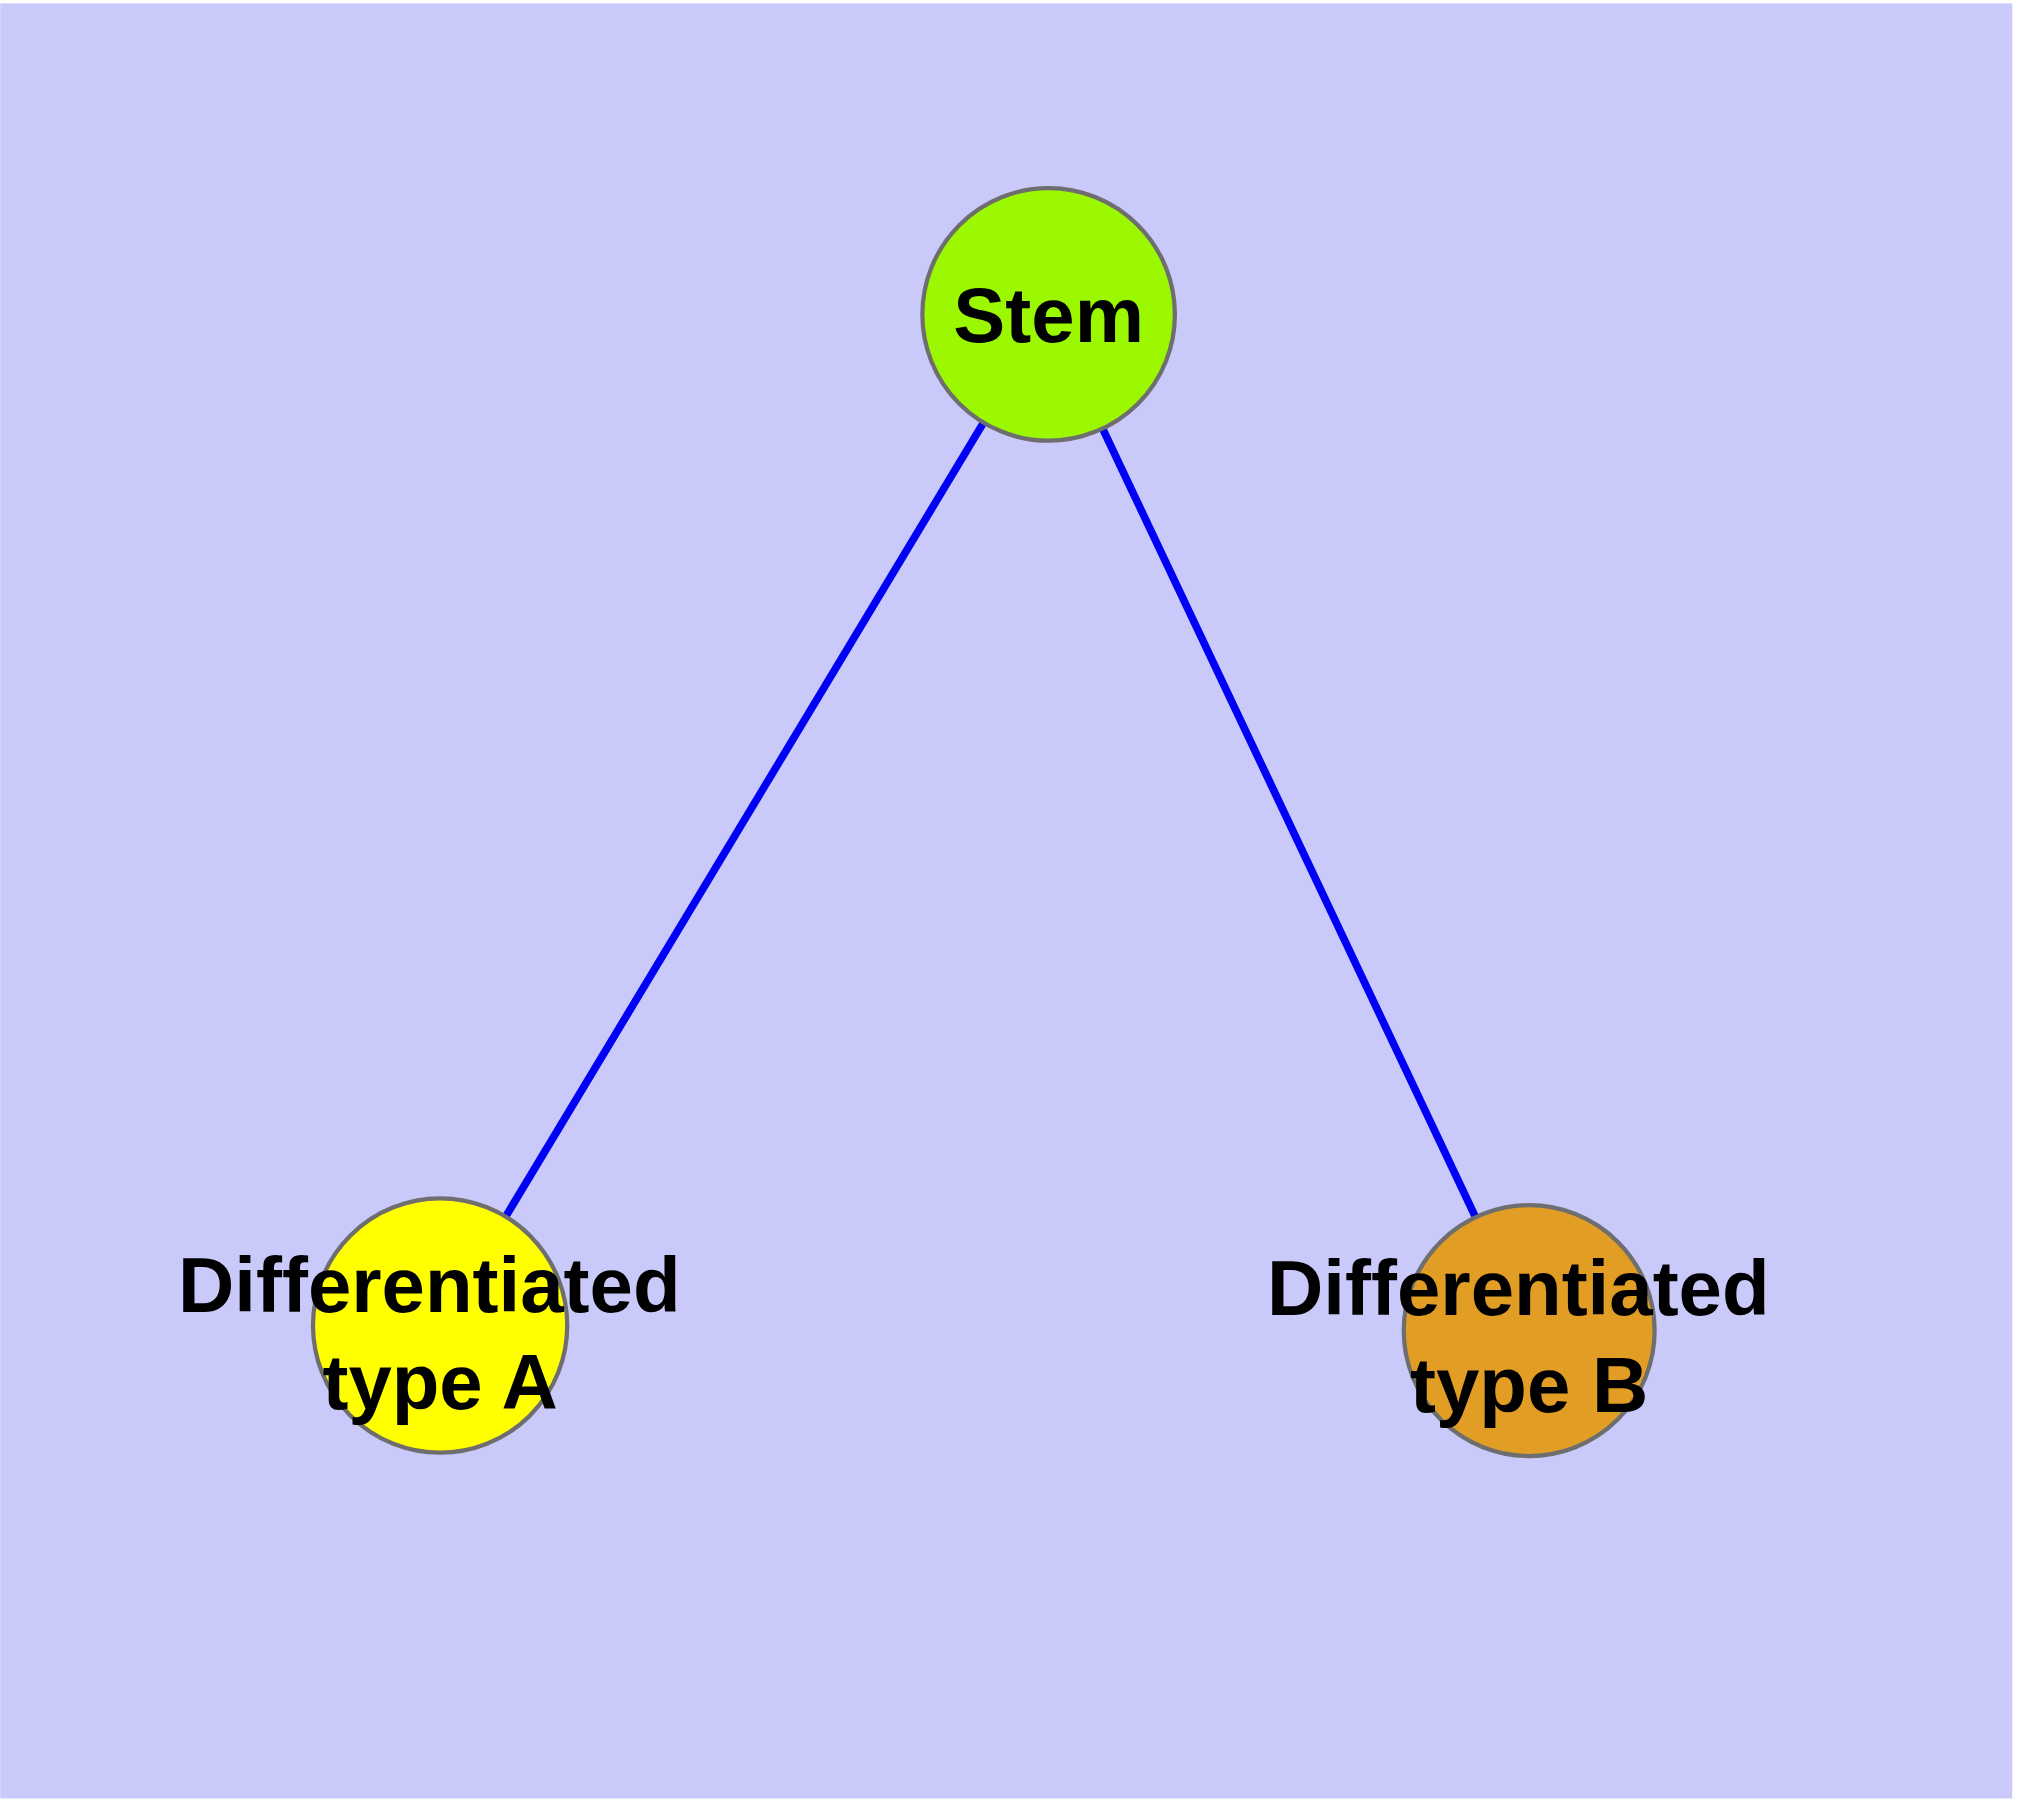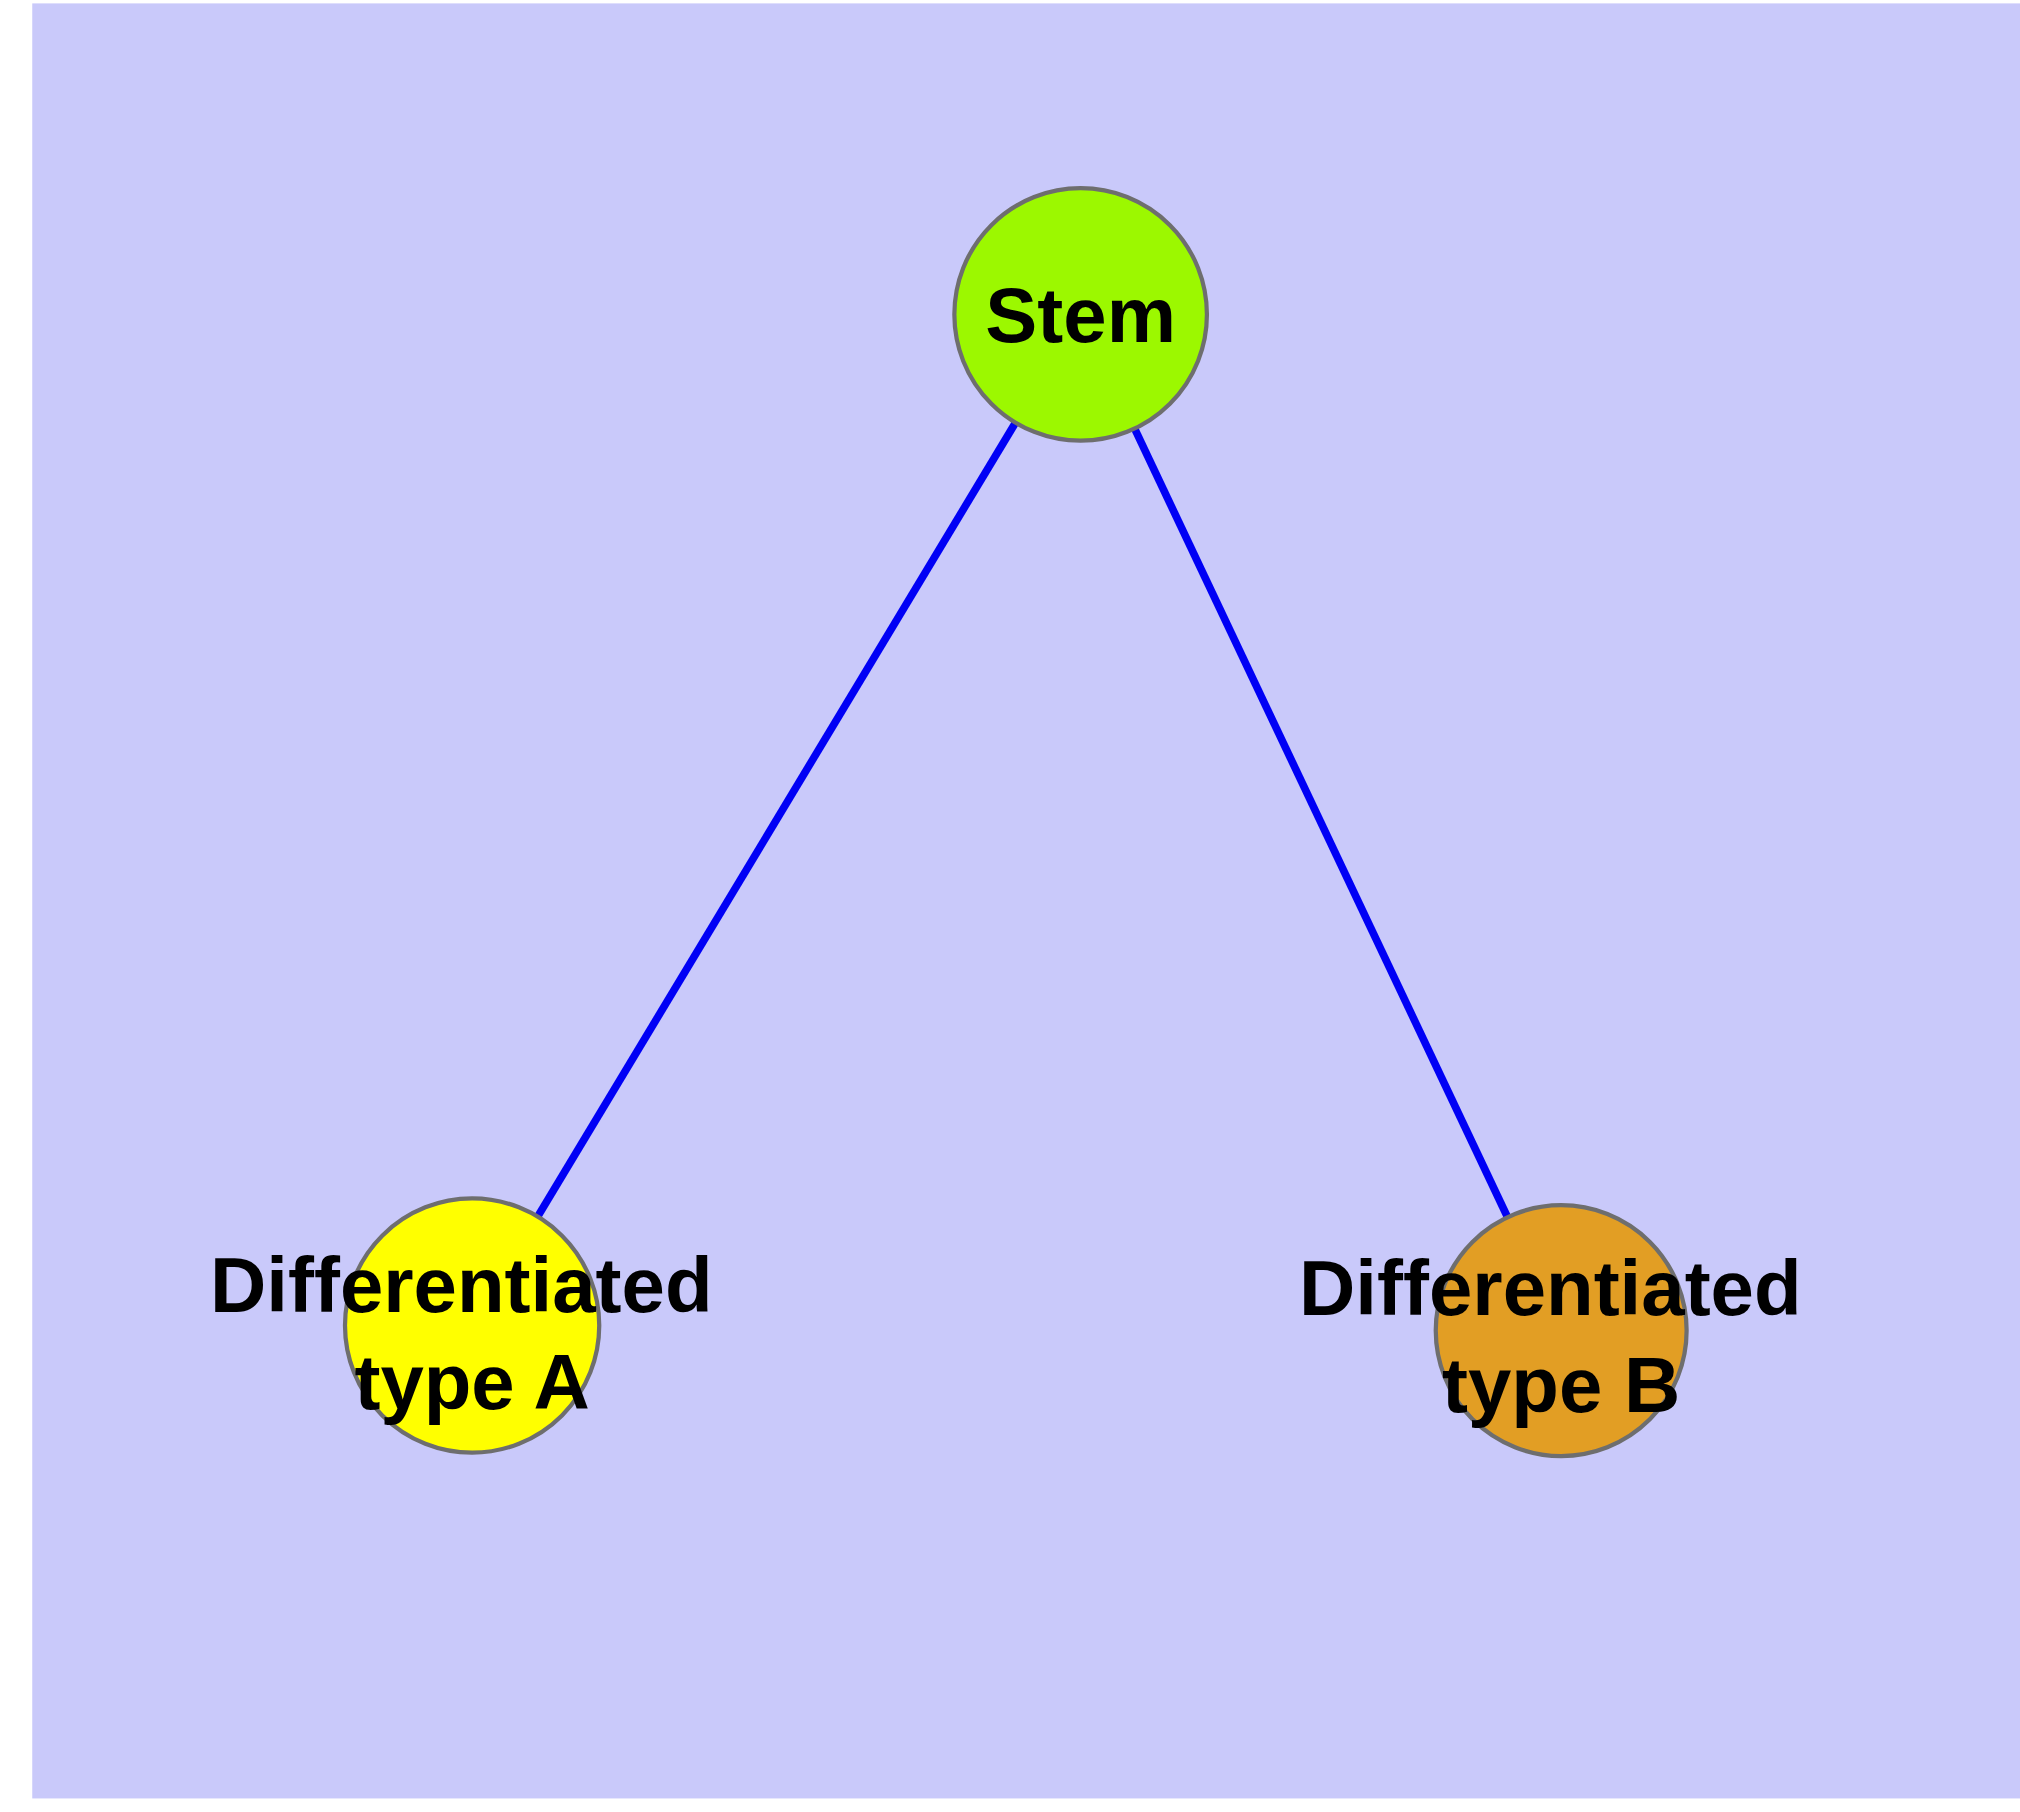--- a/index.html
+++ b/index.html
@@ -4,21 +4,20 @@
 <style>
   html, body {
     margin: 0;
     padding: 0;
     background: #ffffff;
   }
   .canvas-wrap {
     width: 1893px;
     height: 1812px;
     position: relative;
-    margin-left: 32px;
   }
   svg {
     display: block;
     width: 2021px;
     height: 1812px;
   }
   .node-label {
     font-family: "Liberation Sans", "DejaVu Sans", sans-serif;
     font-weight: bold;
     font-size: 92px;

